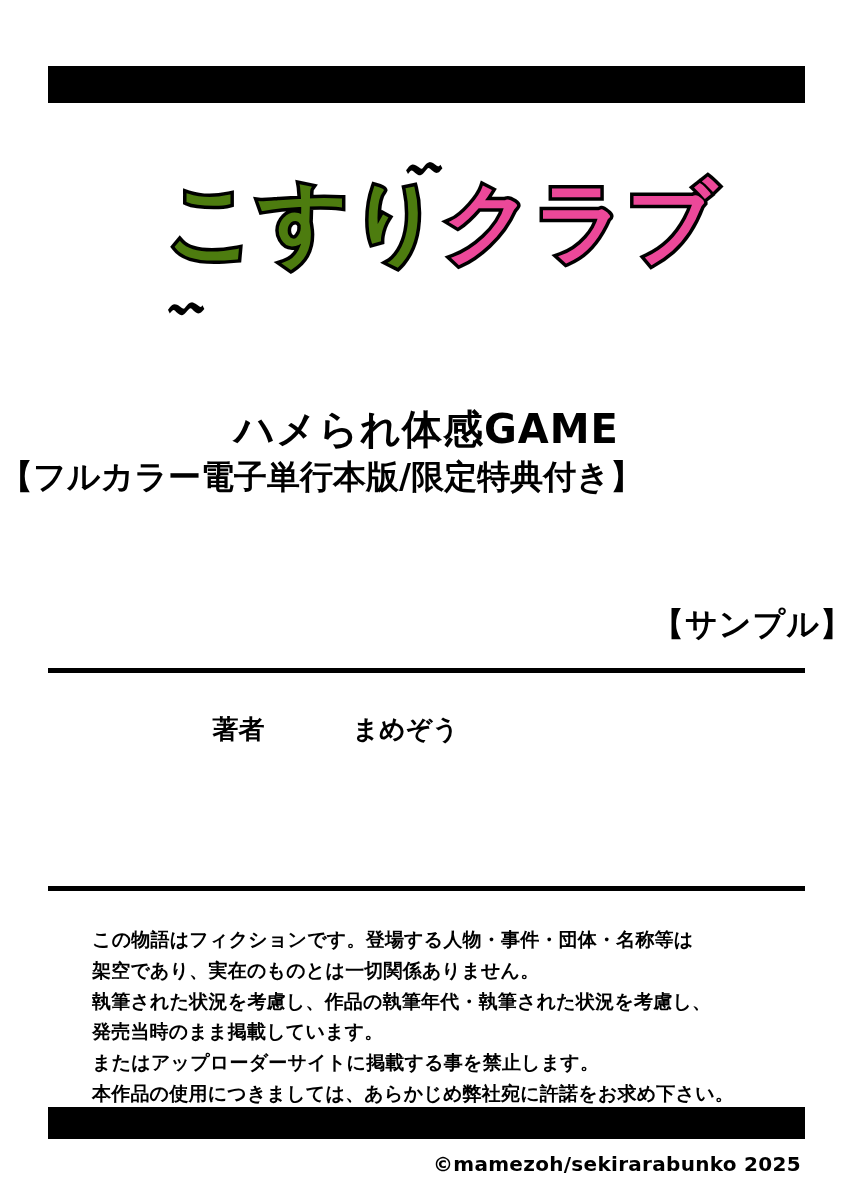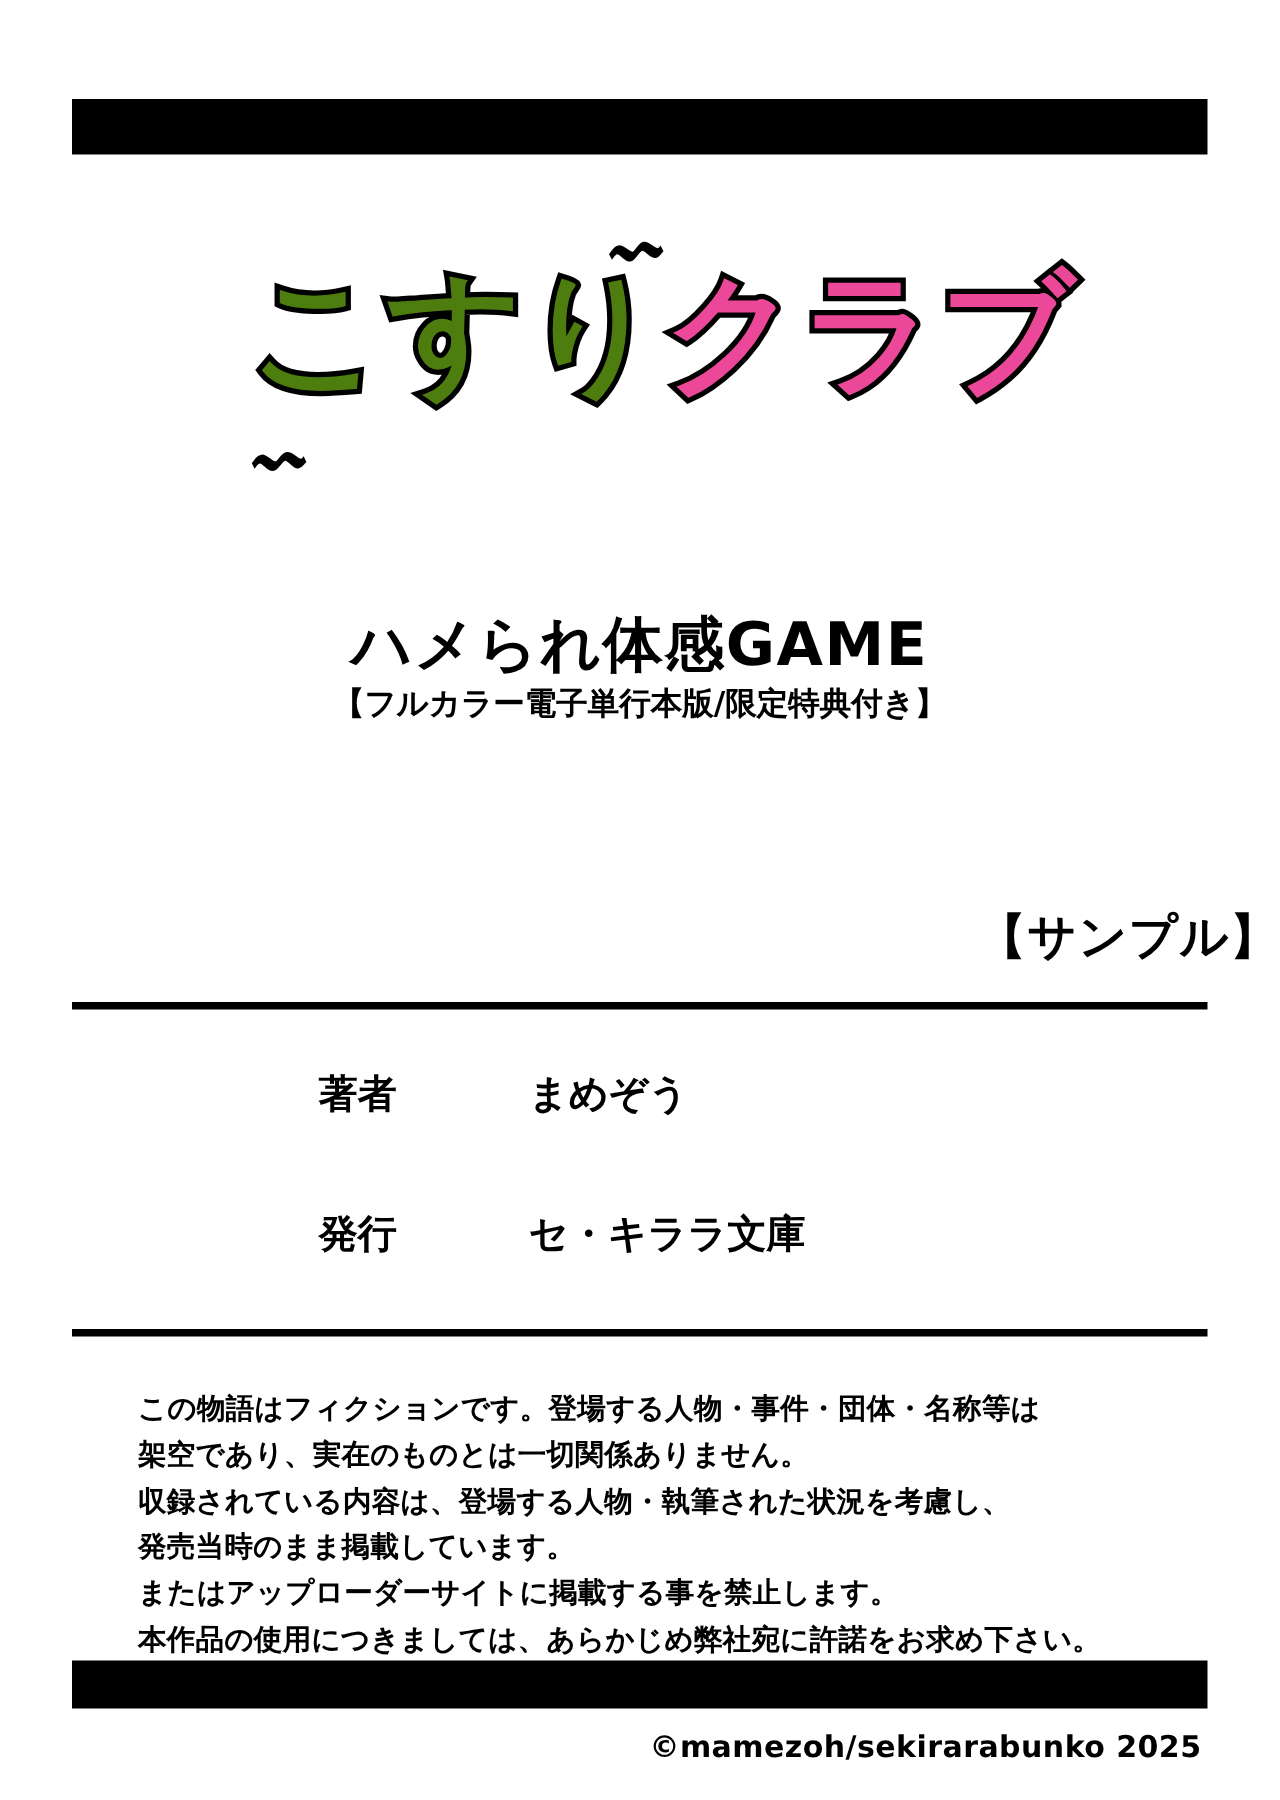--- a/index.html
+++ b/index.html
@@ -98,24 +98,23 @@
     font-family: "DejaVu Sans", sans-serif;
     font-weight: bold;
     font-size: 40px;
     letter-spacing: 1px;
   }
   .title-sub {
     position: absolute;
     left: 0;
     right: 0;
     top: 455px;
-    text-align: center;
-    font-family: "DejaVu Sans", sans-serif;
-    font-weight: bold;
-    font-size: 21px;
+    font-family: "DejaVu Sans", sans-serif;
+    font-weight: bold;
+    font-size: 33px;
     letter-spacing: 0px;
   }
   .sample-label {
     position: absolute;
     left: 0;
     right: 0;
     top: 603px;
     text-align: right;
     font-family: "DejaVu Sans", sans-serif;
     font-weight: bold;
@@ -206,32 +205,28 @@
   <div class="title-sub">【フルカラー電子単行本版/限定特典付き】</div>
   <div class="sample-label">【サンプル】</div>
 
   <div class="rule rule-1"></div>
 
   <div class="credits">
     <div class="credit-row">
       <span class="credit-label">著者</span>
       <span class="credit-value">まめぞう</span>
     </div>
-    <div class="credit-row">
-      <span class="credit-label">発行</span>
-      <span class="credit-value">セ・キララ文庫</span>
-    </div>
   </div>
 
   <div class="rule rule-2"></div>
 
   <div class="disclaimer">
     <div>この物語はフィクションです。登場する人物・事件・団体・名称等は</div>
     <div>架空であり、実在のものとは一切関係ありません。</div>
-    <div>収録されている内容は、登場する人物・執筆された状況を考慮し、</div>
+    <div>執筆された状況を考慮し、作品の執筆年代・執筆された状況を考慮し、</div>
     <div>発売当時のまま掲載しています。</div>
     <div>またはアップローダーサイトに掲載する事を禁止します。</div>
     <div>本作品の使用につきましては、あらかじめ弊社宛に許諾をお求め下さい。</div>
   </div>
 
   <div class="bar-bottom"></div>
 
   <div class="copyright">©mamezoh/sekirarabunko 2025</div>
 
 </div>

